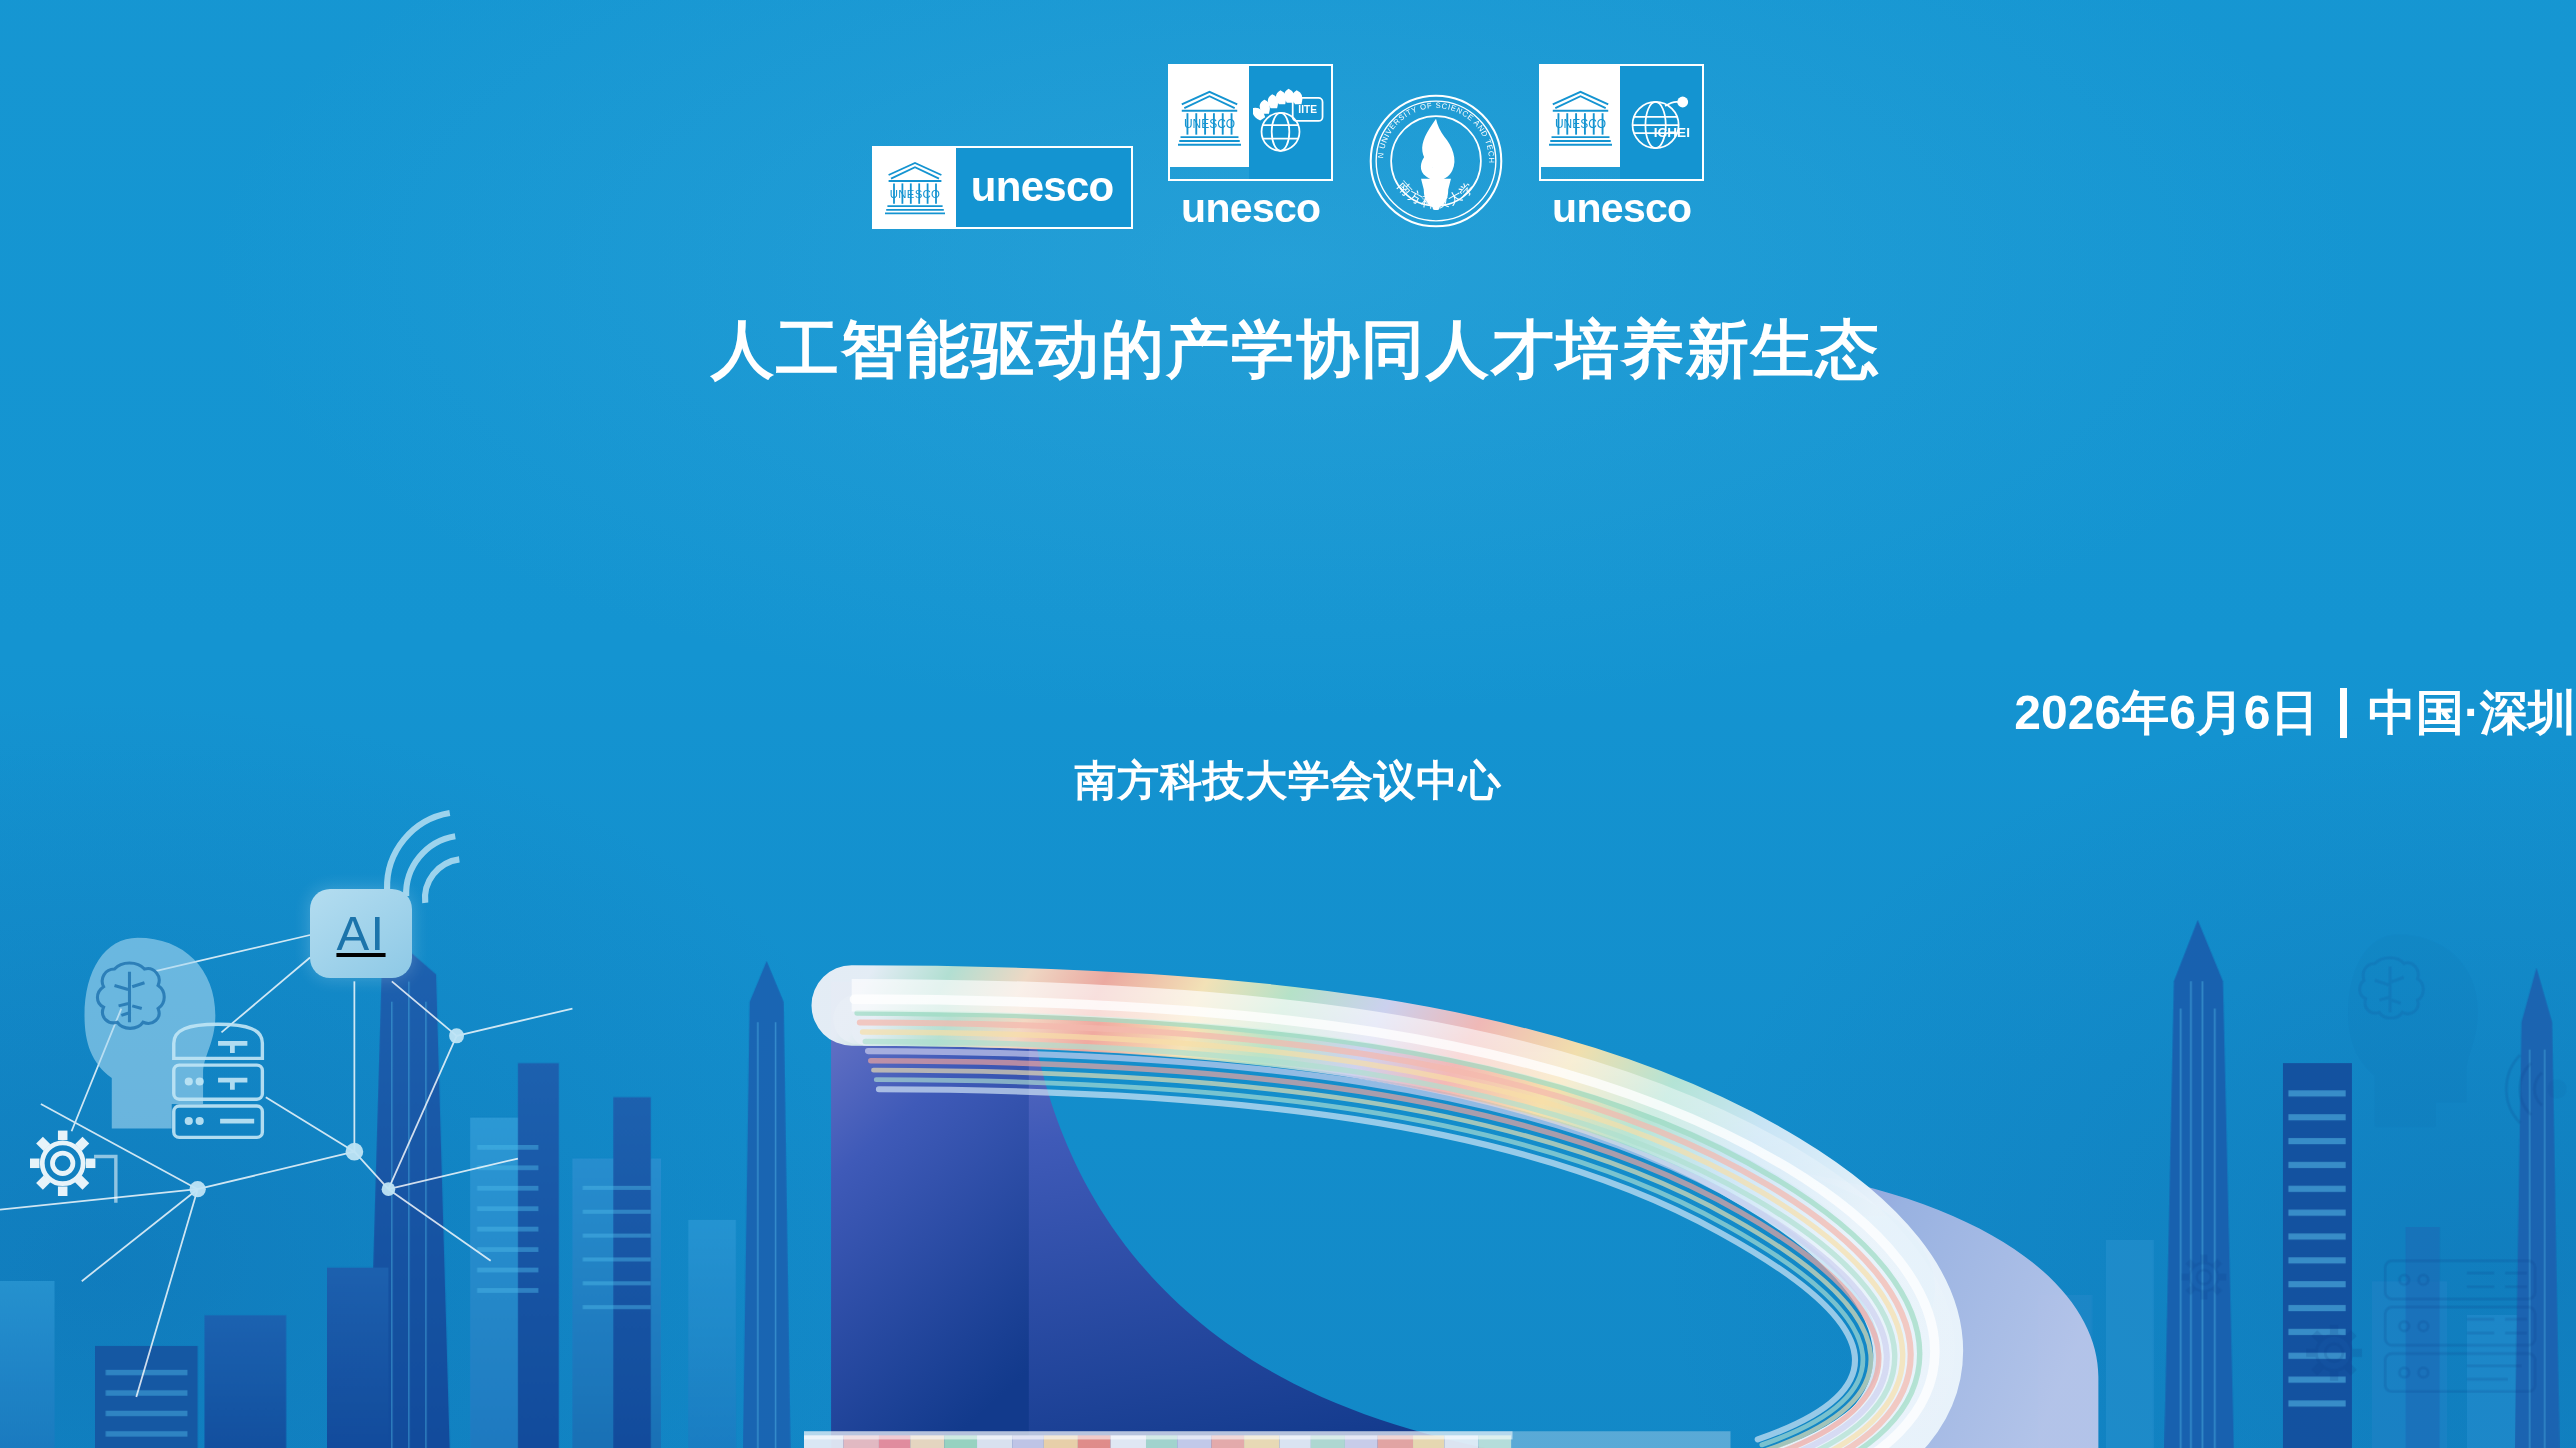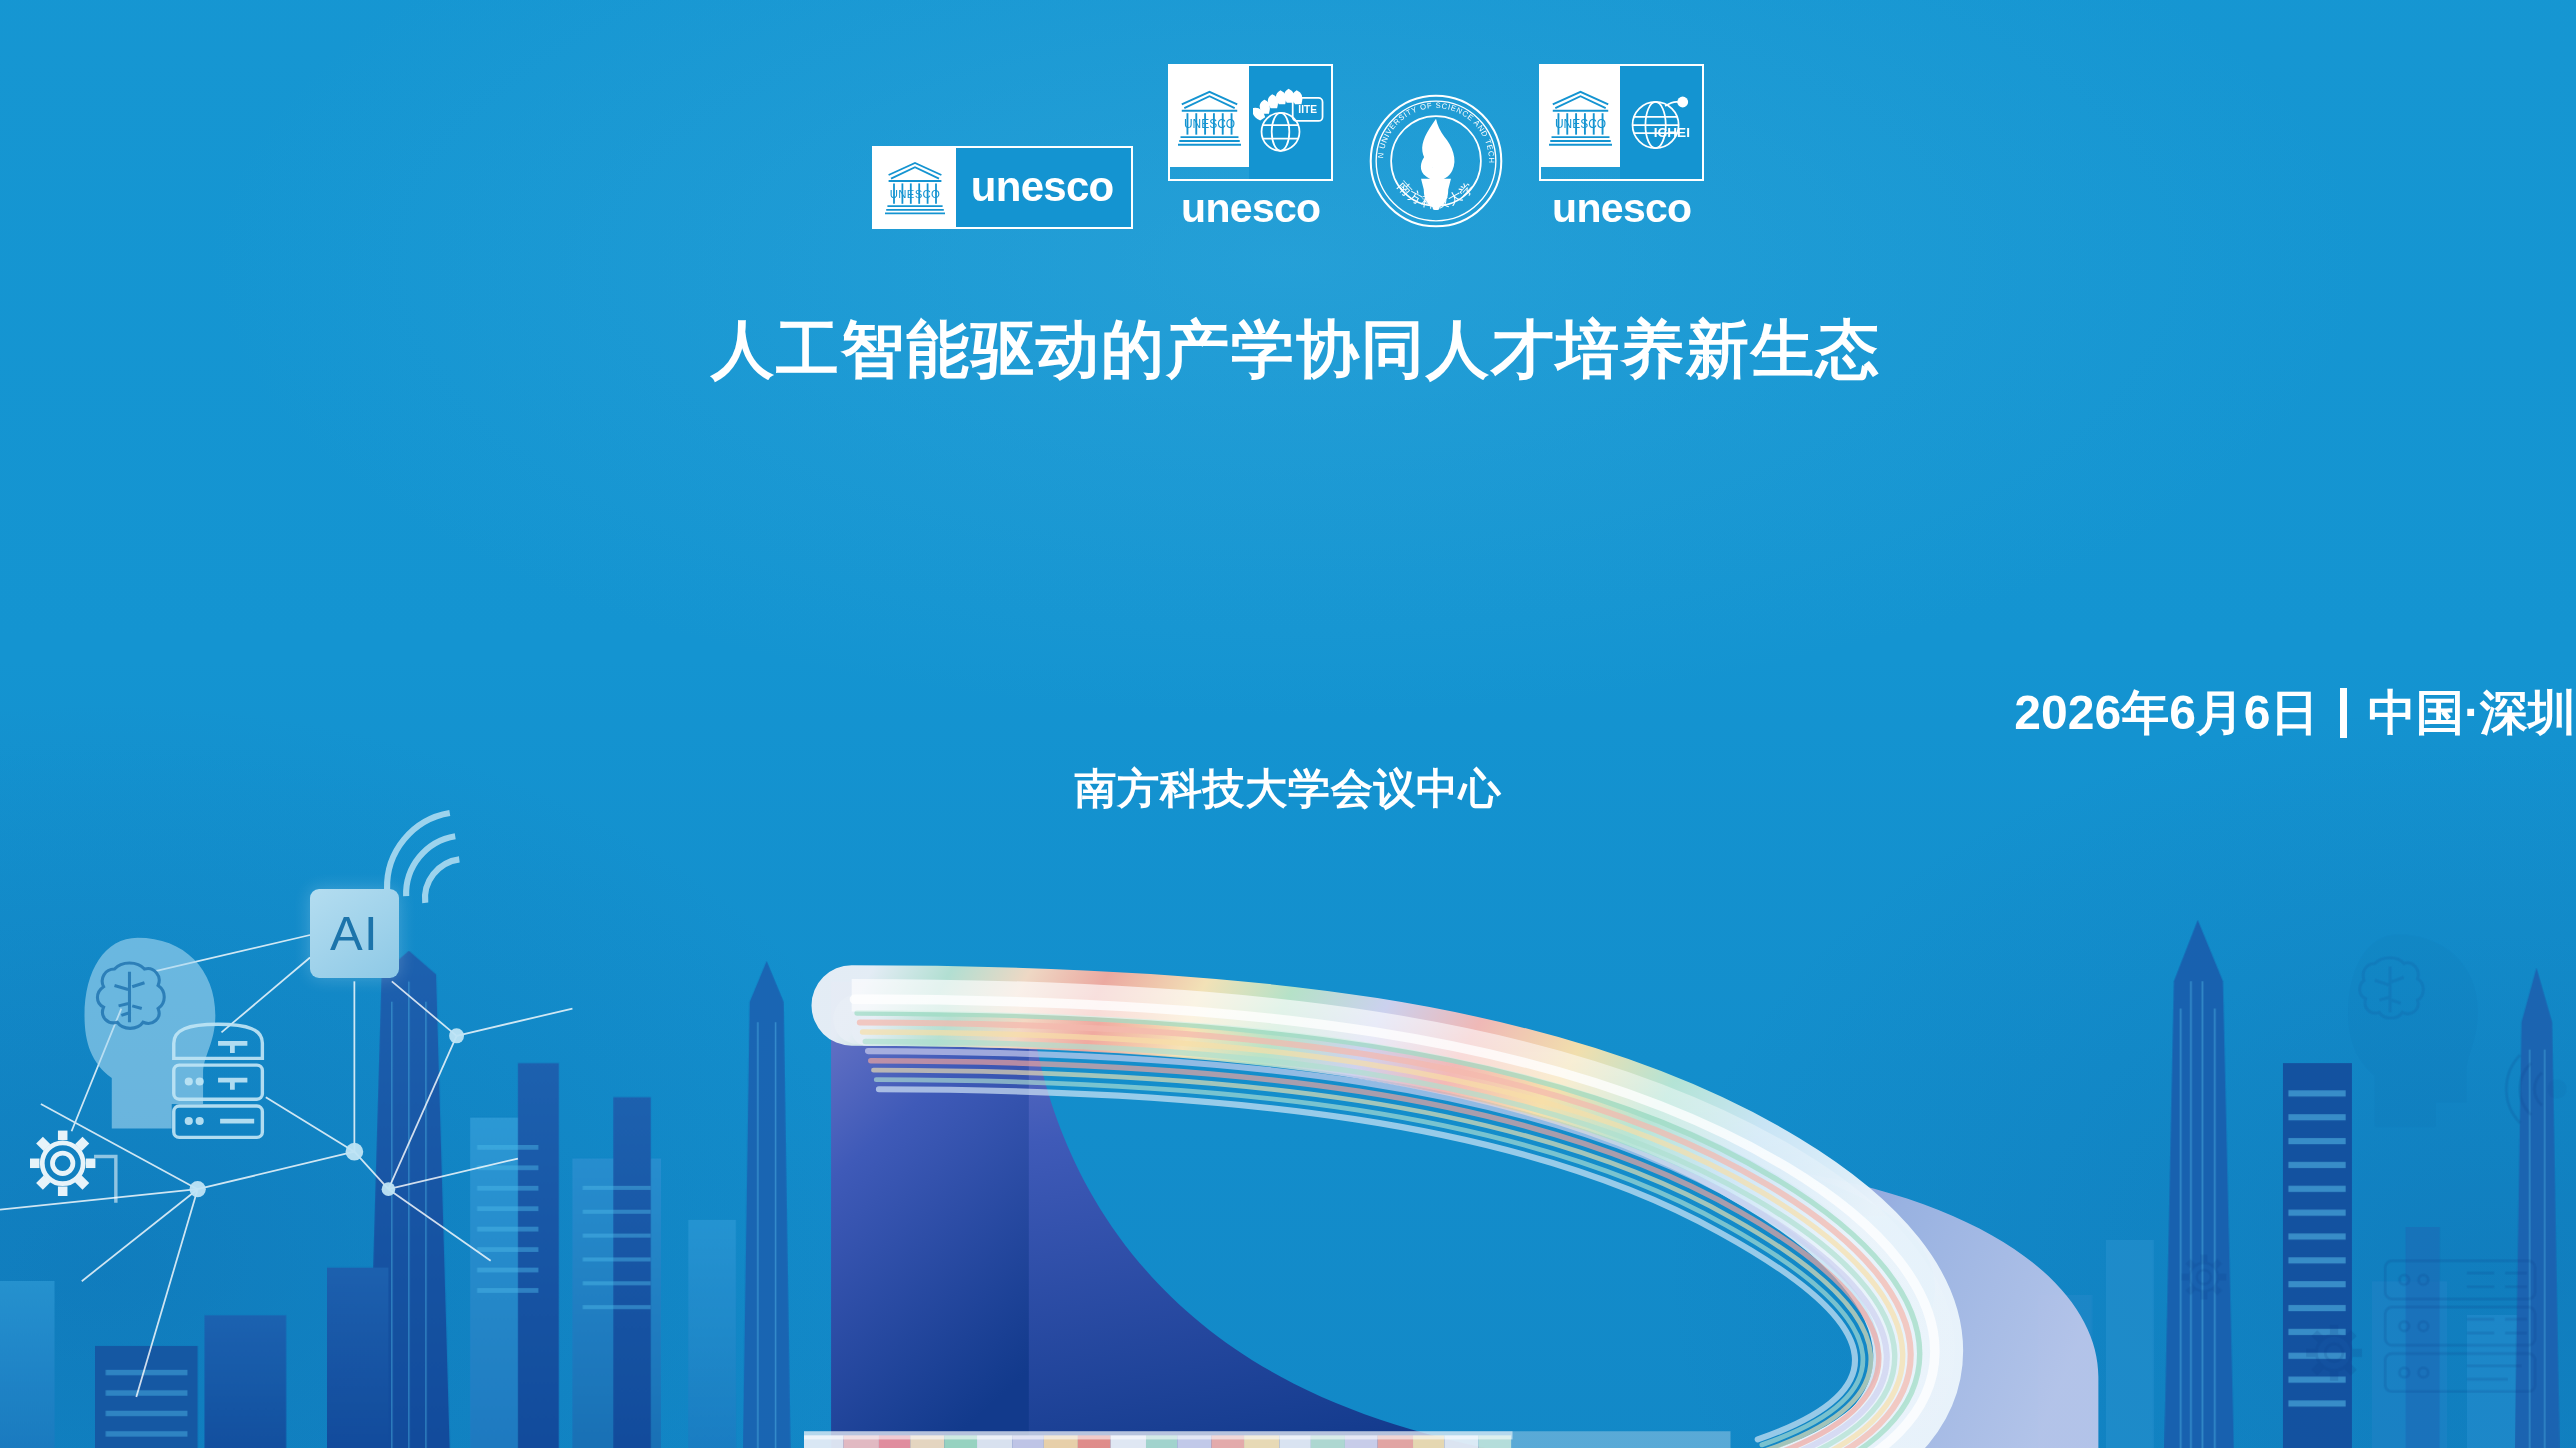--- a/index.html
+++ b/index.html
@@ -45,34 +45,34 @@
   #title-block{position:absolute;top:283px;left:0;width:100%;text-align:center;z-index:40;}
   #main-title{color:#fff;font-size:134px;font-weight:600;letter-spacing:1.4px;line-height:1.05;
     margin:0;white-space:nowrap;}
   #sub-title{color:#fff;font-size:63px;font-weight:600;letter-spacing:2px;line-height:1;
     margin:35px 0 0 16px;white-space:nowrap;}
 
   #meta-block{position:absolute;top:688px;left:0;width:100%;text-align:center;z-index:40;}
   #date-line{display:flex;align-items:center;justify-content:flex-end;gap:21px;
     color:#fff;font-size:48px;font-weight:700;line-height:1;white-space:nowrap;}
   .vbar{display:inline-block;width:7.5px;height:50px;background:#fff;}
-  #venue-line{color:#fff;font-size:42px;font-weight:700;margin-top:30px;line-height:1;letter-spacing:0.7px;}
+  #venue-line{color:#fff;font-size:42px;font-weight:700;margin-top:22px;line-height:1;letter-spacing:0.7px;}
 
   
   .layer{position:absolute;inset:0;pointer-events:none;}
   #skyline-left{z-index:5;}
   #skyline-right{z-index:5;}
   #net-left{z-index:18;}
   #icons-right{z-index:6;}
 
   
-  #ai-badge{position:absolute;left:310px;top:889px;width:89px;height:89px;
-    border-radius:9px;background:linear-gradient(145deg,#b4ddf0,#8ec9e6);
+  #ai-badge{position:absolute;left:310px;top:889px;width:102px;height:89px;
+    border-radius:20px;background:linear-gradient(145deg,#b4ddf0,#8ec9e6);
     display:flex;align-items:center;justify-content:center;z-index:22;
-    box-shadow:0 0 17.7px rgba(255,255,255,.22);}
+    box-shadow:0 0 17.7px rgba(255,255,255,.22);text-decoration:underline;}
   #ai-badge span{color:#1c74ab;font-size:49px;font-weight:400;letter-spacing:1.4px;line-height:1;}
 
   
   #arc-wrap{position:absolute;left:804px;top:886px;width:1417px;height:600px;z-index:12;}
 </style>
 </head>
 <body>
 
 <div id="banner">
   <div class="bg-grad"></div>

